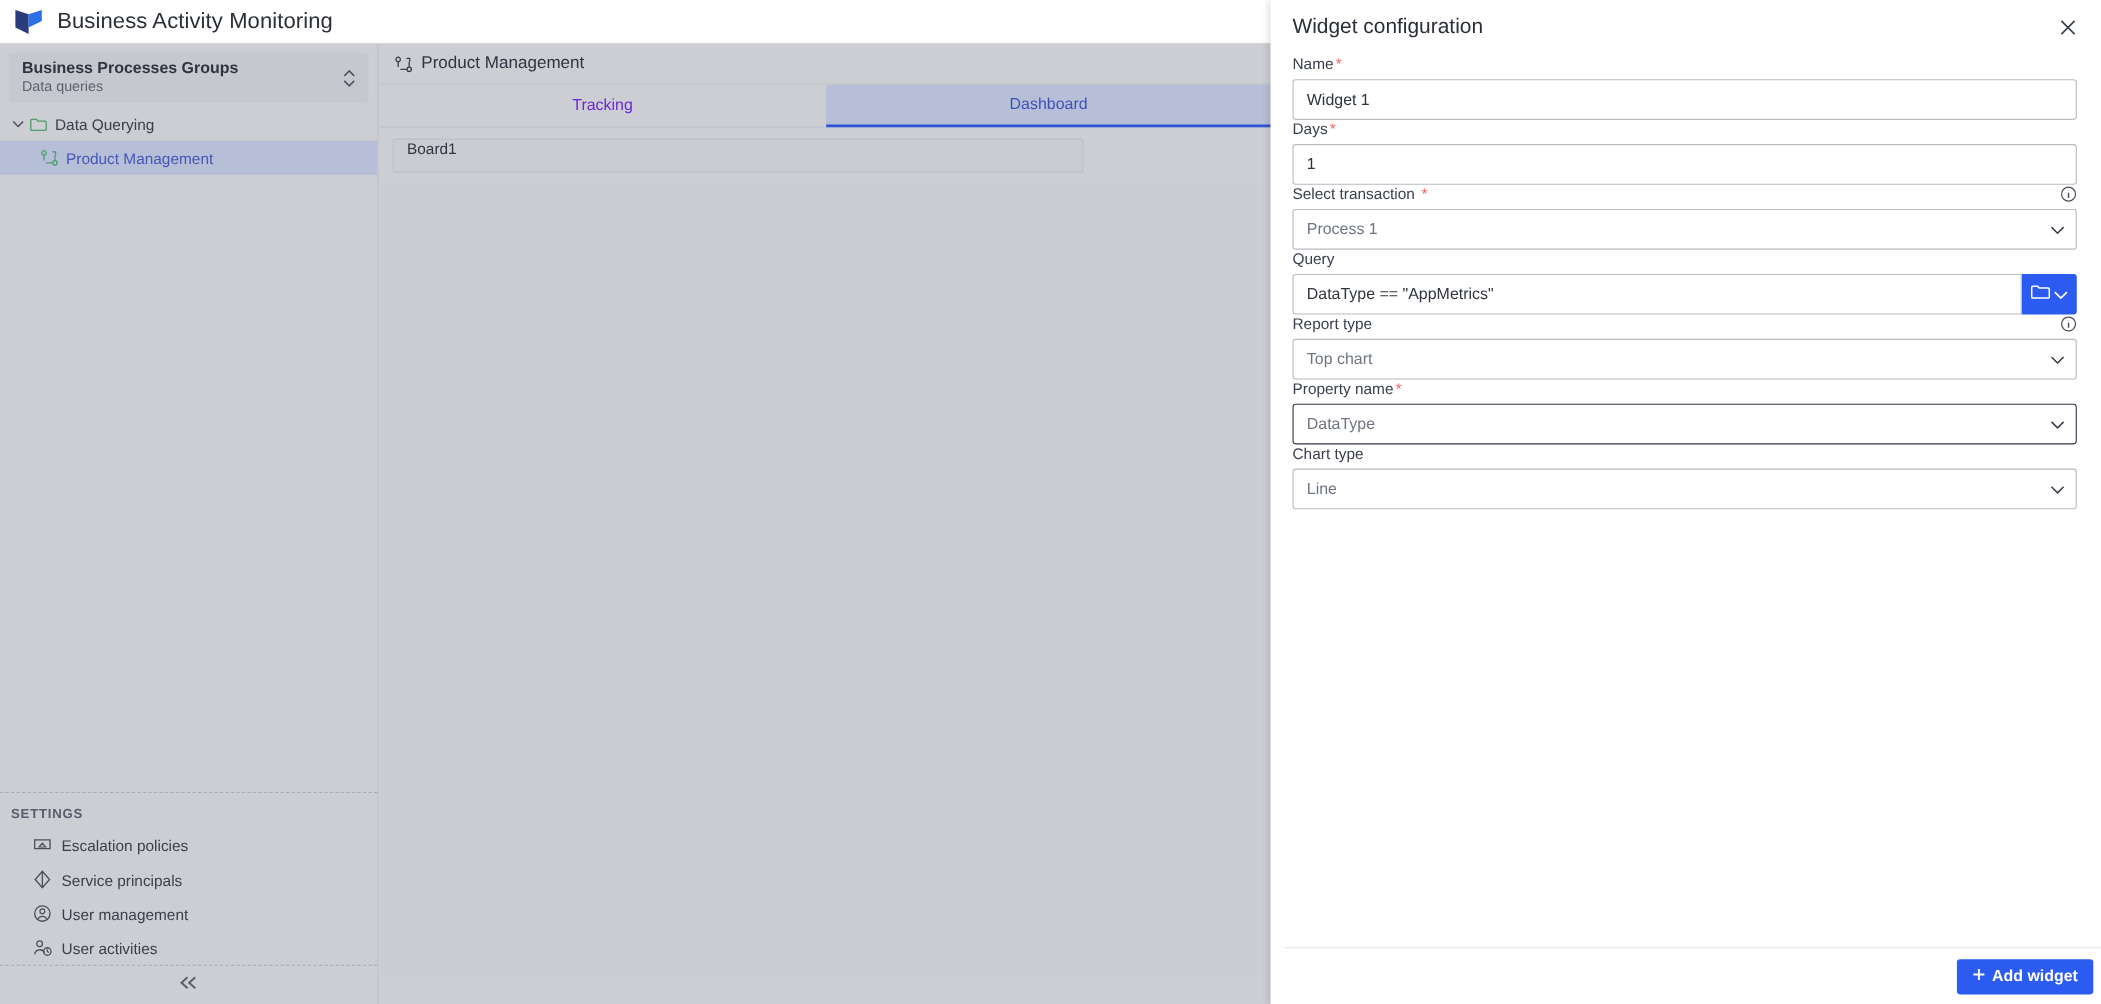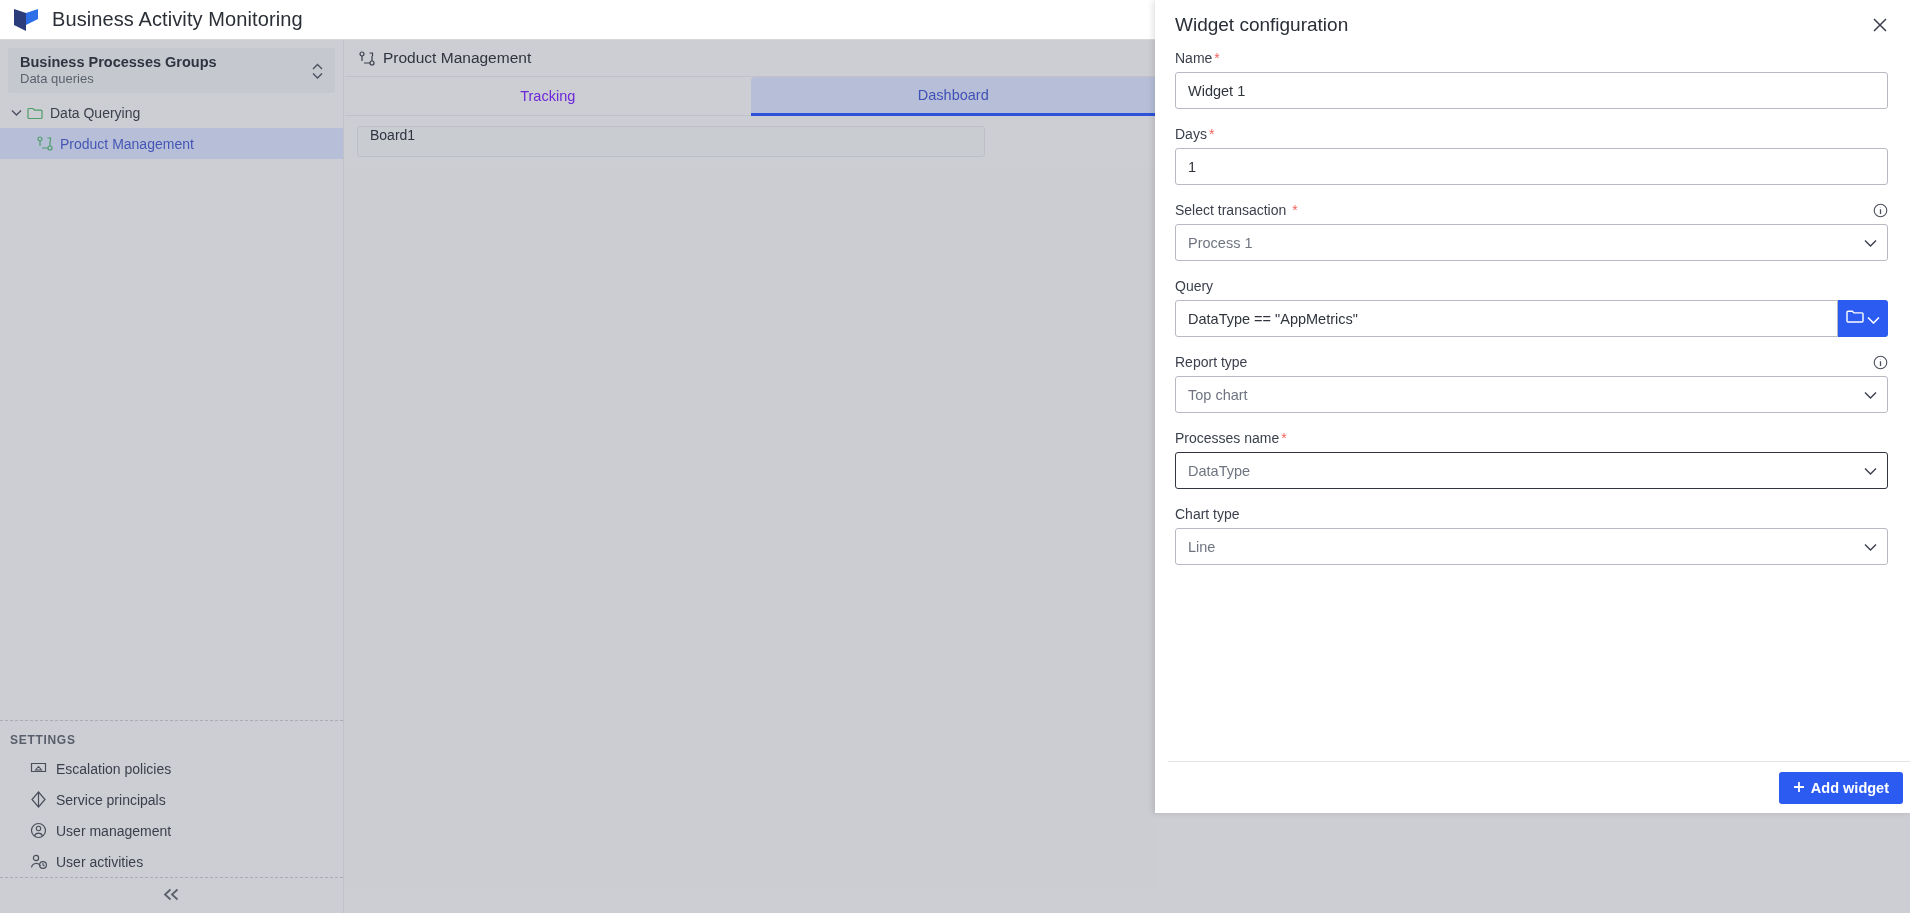--- a/index.html
+++ b/index.html
@@ -123,35 +123,35 @@
     font-size: 14px; color: #2f3440; width: 628px;
   }
   .board-canvas {
     margin-top: 10px;
     height: 720px; background: #cbcdd2;
   }
 
   
   .panel {
     position: absolute; right: 0; top: 0;
-    width: 755px; height: 813px;
+    width: 755px; height: 913px;
     background: #ffffff;
     box-shadow: -2px 0 6px rgba(0,0,0,.12);
     display: flex; flex-direction: column;
   }
   .panel-head {
     height: 50px; display: flex; align-items: center;
     padding: 0 22px 0 20px;
   }
   .panel-title { font-size: 19px; color: #2a2e36; flex: 1; }
   .panel-close { cursor: pointer; color: #3a3f4b; display: flex; }
 
   .panel-body { flex: 1; padding: 0 22px 0 20px; overflow: hidden; }
 
-  .field { margin-bottom: 17px; position: relative; }
+  .field { position: relative; }
   .flabel {
     font-size: 14px; color: #3a3f4b; margin-bottom: 6px;
     display: flex; align-items: center;
   }
   .req { color: #f2635f; margin-left: 2px; font-size: 14px; line-height: 1; }
   .req.spaced { margin-left: 6px; }
   .info-ico { margin-left: auto; color: #4a4f5b; display: flex; }
 
   .ctrl {
     height: 37px; width: 100%;
@@ -431,21 +431,21 @@
           <span class="chev">
             <svg width="13" height="8" viewBox="0 0 13 8">
                 <path d="M1 1.5 L6.5 7 L12 1.5" fill="none" stroke="currentColor" stroke-width="1.4"></path>
               </svg>
           </span>
         </div>
       </div>
 
       <div class="field">
         <div class="flabel">
-          <span>Processes name</span>
+          <span>Property name</span>
           <span class="req">*</span>
         </div>
         <div class="ctrl focused">
           <span class="ph">DataType</span>
           <span class="chev">
             <svg width="13" height="8" viewBox="0 0 13 8">
                 <path d="M1 1.5 L6.5 7 L12 1.5" fill="none" stroke="currentColor" stroke-width="1.4"></path>
               </svg>
           </span>
         </div>

